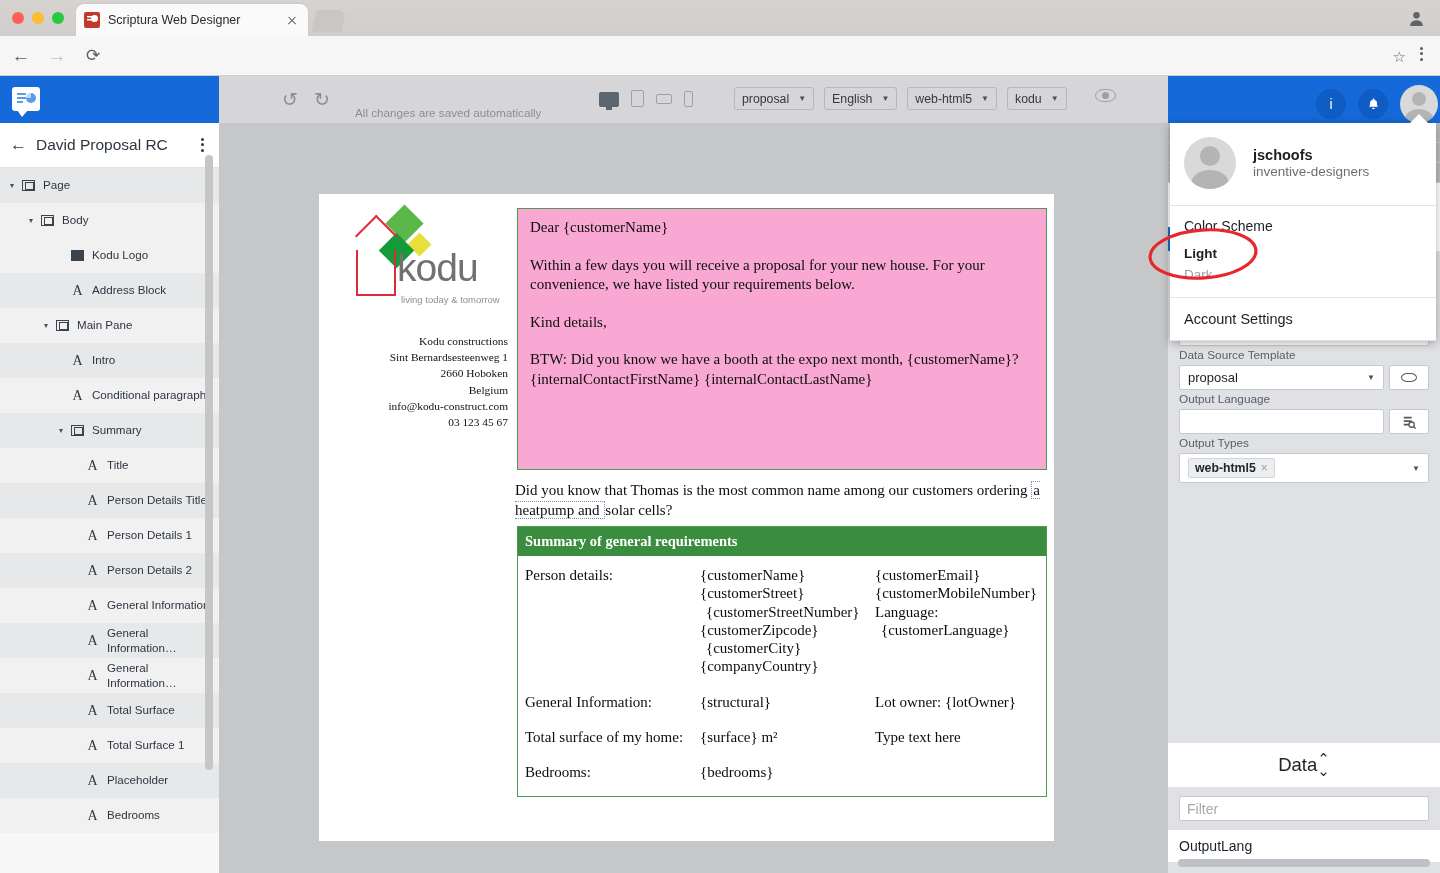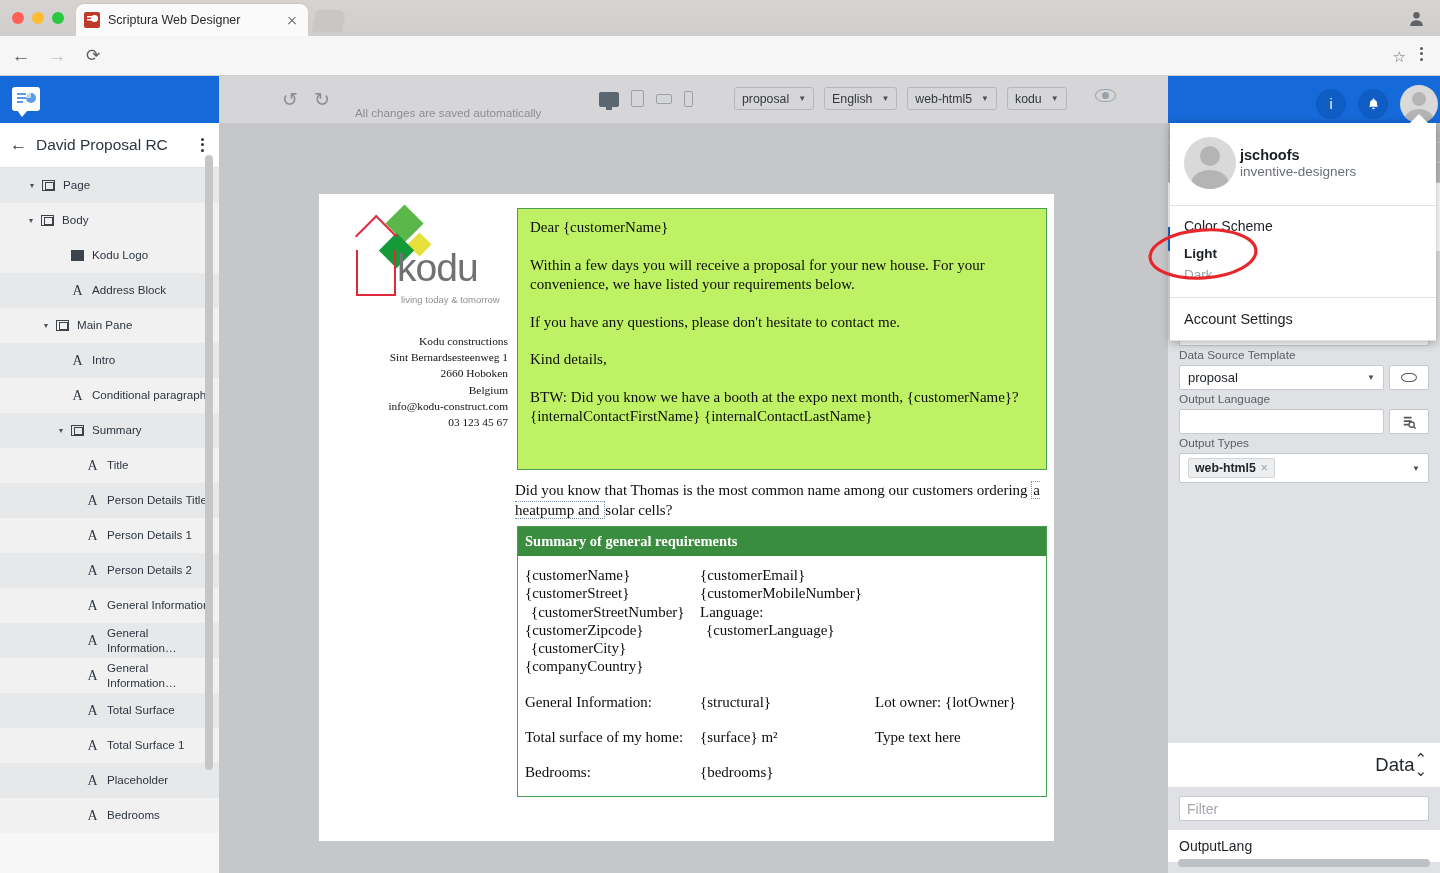--- a/index.html
+++ b/index.html
@@ -173,21 +173,21 @@
   .kl-d3{position:absolute;left:33px;top:28px;width:25px;height:25px;background:#159a3a;transform:rotate(45deg);}
   .kl-house{position:absolute;left:5px;top:40px;width:40px;height:46px;border:2.4px solid #e0283c;border-top:none;}
   .kl-roof{position:absolute;left:4px;top:26px;width:30px;height:30px;border-top:2.4px solid #e0283c;border-right:2.4px solid #e0283c;transform:rotate(-45deg);transform-origin:top left;}
   .kl-word{position:absolute;left:46px;top:36px;font-size:39px;color:#6f7173;letter-spacing:-1px;font-family:"Liberation Sans",sans-serif;}
   .kl-tag{position:absolute;left:50px;top:84px;font-size:9.5px;color:#8d8f91;}
   .doc-addr { position:absolute; left:0; top:125px; width:175px; text-align:right;
      font-family:"Liberation Serif", serif; font-size:11.4px; color:#111; line-height:1.42; }
 
   .doc-intro {
     position:absolute; left:198px; top:14px; width:530px; height:262px;
-    border:1.2px solid #4a9e52; background:#bef264; padding:9px 12px;
+    border:1.2px solid #4a9e52; background:#f9a8d4; padding:9px 12px;
     font-family:"Liberation Serif", serif; font-size:15px; color:#0d0d0d; line-height:1.3;
   }
   .doc-intro p { margin:0 0 18px 0; }
 
   .doc-cond {
     position:absolute; left:196px; top:287px; width:530px;
     font-family:"Liberation Serif", serif; font-size:15px; color:#0d0d0d; line-height:1.32;
   }
   .dotted { border:1px dotted #7a8fb5; padding:0 1px; }
 
@@ -200,21 +200,21 @@
   .dt-c2 { width:175px; flex:none; }
   .dt-c3 { flex:1; }
   .ind { display:inline-block; padding-left:6px; }
 
   
   .rpanel { position:absolute; left:1168px; top:123px; width:272px; height:750px; background:#dfe1e4; }
   .acc-row { height:20px; background:#b9bcc0; border-bottom:1px solid #cdd0d4;
      display:flex; align-items:center; justify-content:space-between; padding:0 9px;
      font-size:12.5px; color:#4b5058; }
   .acc-caret { font-size:9px; color:#5a5f66; letter-spacing:-1px; }
-  .sec-head { background:#fff; height:44px; display:flex; align-items:center; justify-content:flex-end;
+  .sec-head { background:#fff; height:44px; display:flex; align-items:center; justify-content:center;
      padding:0 13px; }
   .sec-title { font-size:18.5px; color:#21262c; }
   .collapse-ic { font-size:15px; color:#21262c; line-height:0.8; text-align:center; }
 
   .tabs { display:flex; height:24px; }
   .tabx { flex:1; display:flex; align-items:center; justify-content:center; font-size:12.3px; }
   .tab-active { background:#1669d8; color:#fff; font-weight:700; }
   .tab-inactive { background:#fff; color:#42474d; }
 
   .pform { padding:7px 11px 0 11px; }
@@ -362,21 +362,21 @@
     <div class="sb-header">
       <span class="sb-back">←</span>
       <span class="sb-title">David Proposal RC</span>
       <span class="sb-kebab">
           <i></i>
           <i></i>
           <i></i>
         </span>
     </div>
     <div class="tree" id="tree">
-        <div class="tnode alt" style="padding-left: 24px;">
+        <div class="tnode alt" style="padding-left: 4px;">
           <span class="tw">▼</span>
           <span class="ticon">
             <span class="ic-box"></span>
           </span>
           <span class="tlabel">Page</span>
         </div>
         <div class="tnode plain" style="padding-left: 23px;">
           <span class="tw">▼</span>
           <span class="ticon">
             <span class="ic-box"></span>
@@ -525,34 +525,34 @@
             <div>2660 Hoboken</div>
             <div>Belgium</div>
             <div>info@kodu-construct.com</div>
             <div>03 123 45 67</div>
           </div>
       </div>
 
       <div class="doc-intro" id="intro">
           <p>Dear {customerName}</p>
           <p>Within a few days you will receive a proposal for your new house. For your convenience, we have listed your requirements below.</p>
-          <p>If you have any questions, please don't hesitate to contact me.</p>
           <p>Kind details,</p>
           <p style="margin-bottom: 0px;">BTW: Did you know we have a booth at the expo next month, {customerName}?</p>
           <p>{internalContactFirstName} {internalContactLastName}</p>
         </div>
 
       <div class="doc-cond">
         <span>Did you know that Thomas is the most common name among our customers ordering </span><span class="dotted">a heatpump and </span><span>solar cells?</span>
       </div>
 
       <div class="doc-table">
         <div class="dt-head">Summary of general requirements</div>
         <div class="dt-body" id="tbody">
             <div class="dt-row">
+              <div class="dt-c1">Person details:</div>
               <div class="dt-c2"><div>{customerName}</div><div>{customerStreet}</div><div class="ind">{customerStreetNumber}</div><div>{customerZipcode}</div><div class="ind">{customerCity}</div><div>{companyCountry}</div></div>
               <div class="dt-c3"><div>{customerEmail}</div><div>{customerMobileNumber}</div><div>Language:</div><div class="ind">{customerLanguage}</div></div>
             </div>
             <div class="dt-row">
               <div class="dt-c1">General Information:</div>
               <div class="dt-c2">
                 <div>{structural}</div>
               </div>
               <div class="dt-c3">
                 <div>Lot owner: {lotOwner}</div>
@@ -657,21 +657,21 @@
       <div style="height:9px"></div>
       <div class="data-item">OutputLang</div>
     </div>
     <div class="rp-hscroll"></div>
   </div>
 
   <div class="dd-caret"></div>
   <div class="dropdown">
     <div class="dd-user">
       <div class="dd-avatar"></div>
-      <div style="margin-left:4px">
+      <div style="margin-left:17px">
         <div class="dd-uname">jschoofs</div>
         <div class="dd-uorg">inventive-designers</div>
       </div>
     </div>
     <div class="dd-sec">
       <div class="dd-sec-title">Color Scheme</div>
       <div class="dd-opt on">Light</div>
       <div class="dd-opt off">Dark</div>
     </div>
     <div class="dd-item">

